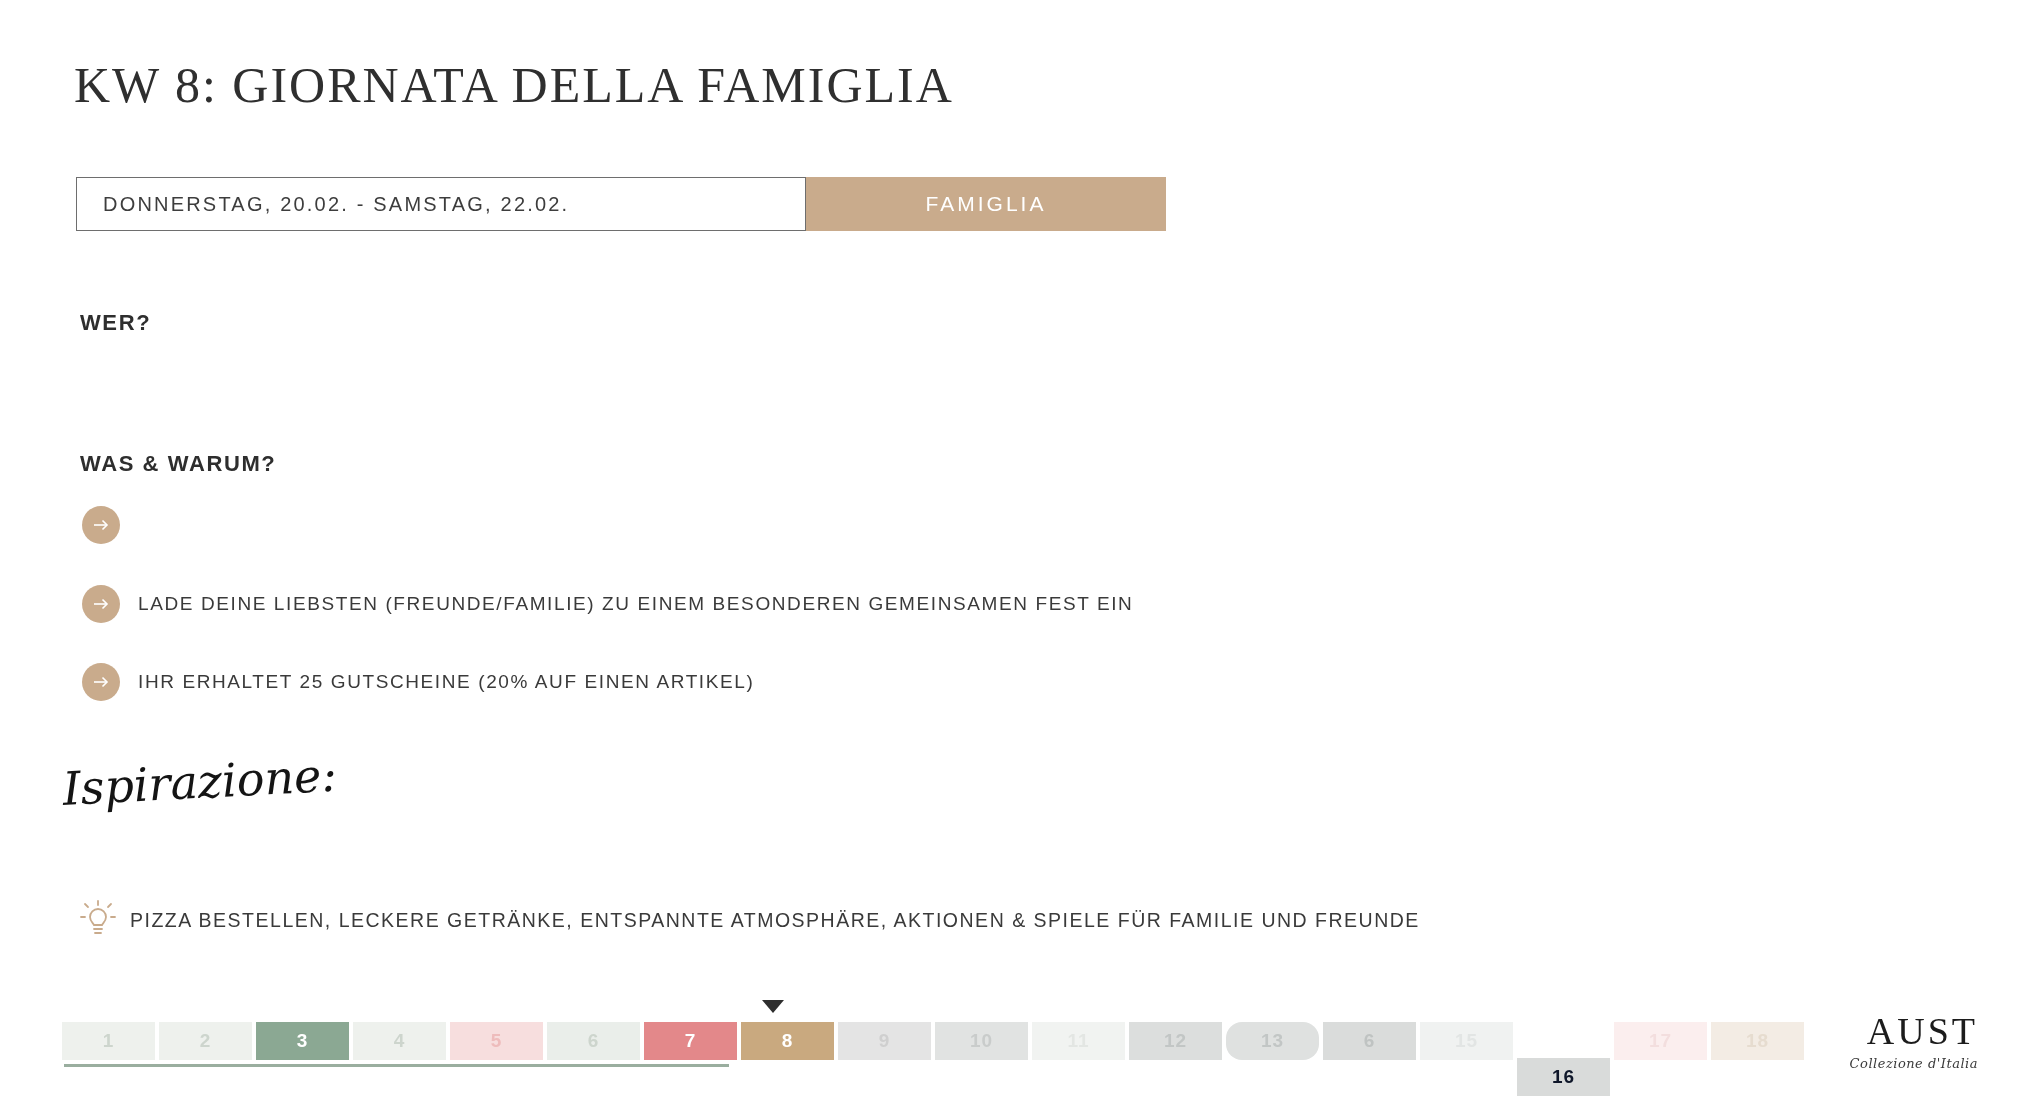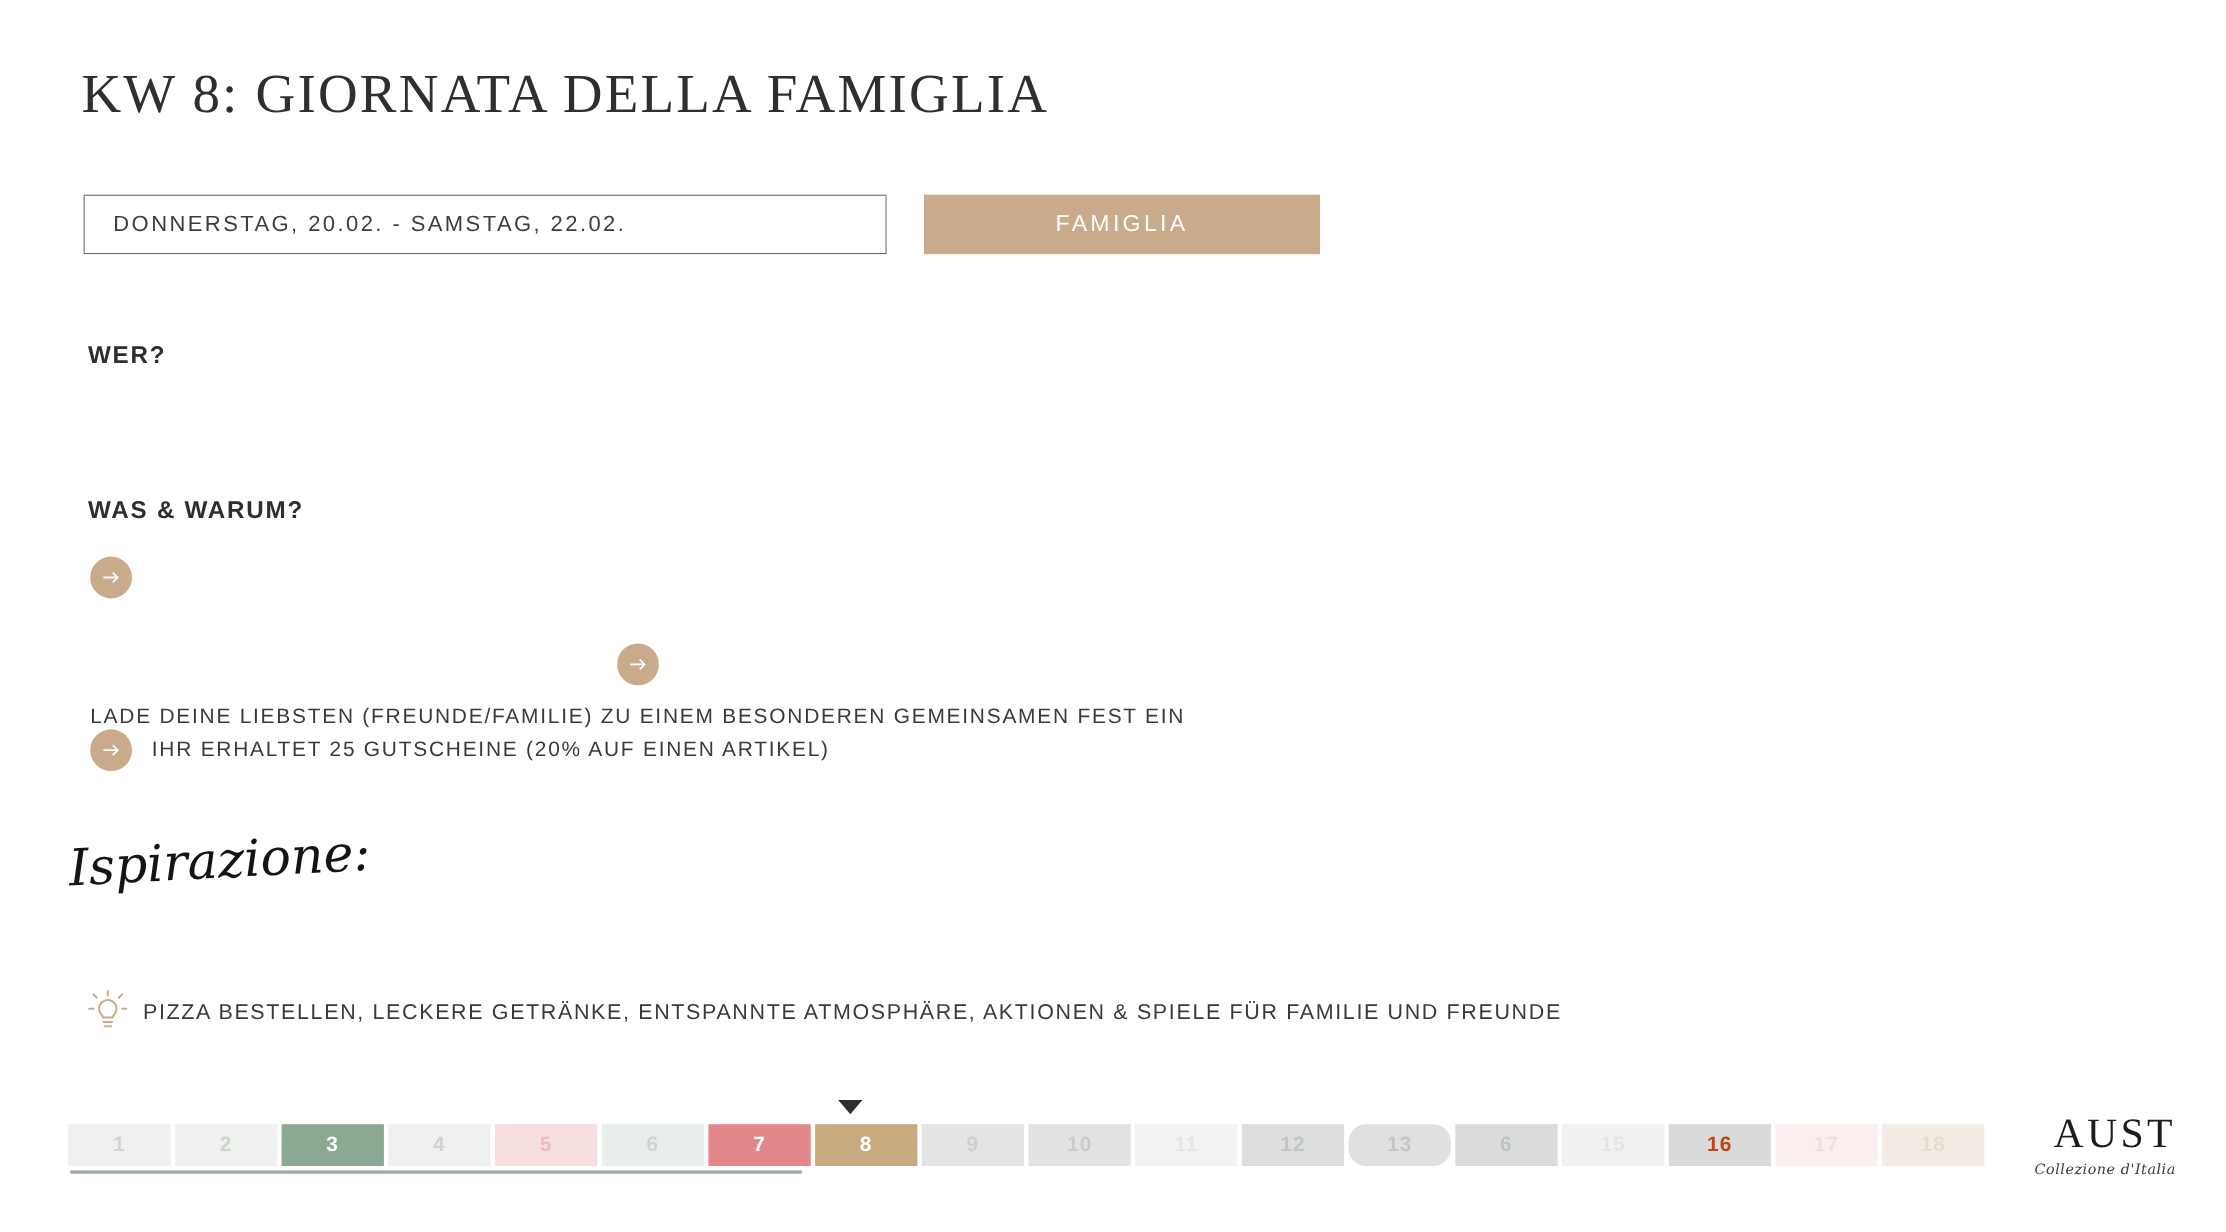--- a/index.html
+++ b/index.html
@@ -33,21 +33,20 @@
     white-space: nowrap;
   }
 
   
   .daterow {
     position: absolute;
     left: 76px;
     top: 177px;
     display: flex;
     align-items: stretch;
-    gap: 34px;
   }
   .date-box {
     border: 1px solid #6e6e6e;
     padding: 0 26px;
     height: 54px;
     display: flex;
     align-items: center;
     font-size: 20px;
     letter-spacing: 2.2px;
     color: #3d3d3d;
@@ -102,21 +101,21 @@
     flex: 0 0 auto;
   }
   .arrow-circle svg { display: block; }
   .bullet-text {
     font-size: 19px;
     letter-spacing: 1.6px;
     color: #3a3a3a;
   }
   #b1 { left: 82px; top: 367px; }
   #b2 { left: 82px; top: 506px; }
-  #b3 { left: 82px; top: 585px; flex-direction: column; }
+  #b3 { left: 82px; top: 585px; }
   #b4 { left: 82px; top: 663px; }
 
   
   .inspiration {
     position: absolute;
     left: 64px;
     top: 762px;
     font-family: "DejaVu Serif", serif;
     font-style: italic;
     font-size: 46px;
@@ -311,21 +310,21 @@
       </div>
       <div class="week-cell" style="background: rgb(223, 225, 224); color: rgb(194, 198, 197); border-radius: 16px;">
         <span>13</span>
       </div>
       <div class="week-cell" style="background: rgb(218, 220, 219); color: rgb(191, 195, 194);">
         <span>6</span>
       </div>
       <div class="week-cell" style="background: rgb(240, 242, 241); color: rgb(226, 229, 228);">
         <span>15</span>
       </div>
-      <div class="week-cell" style="background: rgb(217, 219, 218); color: #c2410c;">
+      <div class="week-cell" style="background: rgb(217, 219, 218); color: #0f172a; margin-top: 36px;">
         <span>16</span>
       </div>
       <div class="week-cell" style="background: rgb(251, 238, 238); color: rgb(243, 222, 222);">
         <span>17</span>
       </div>
       <div class="week-cell" style="background: rgb(243, 236, 228); color: rgb(230, 220, 207);">
         <span>18</span>
       </div>
     </div>
   <div class="underline-bar"></div>

